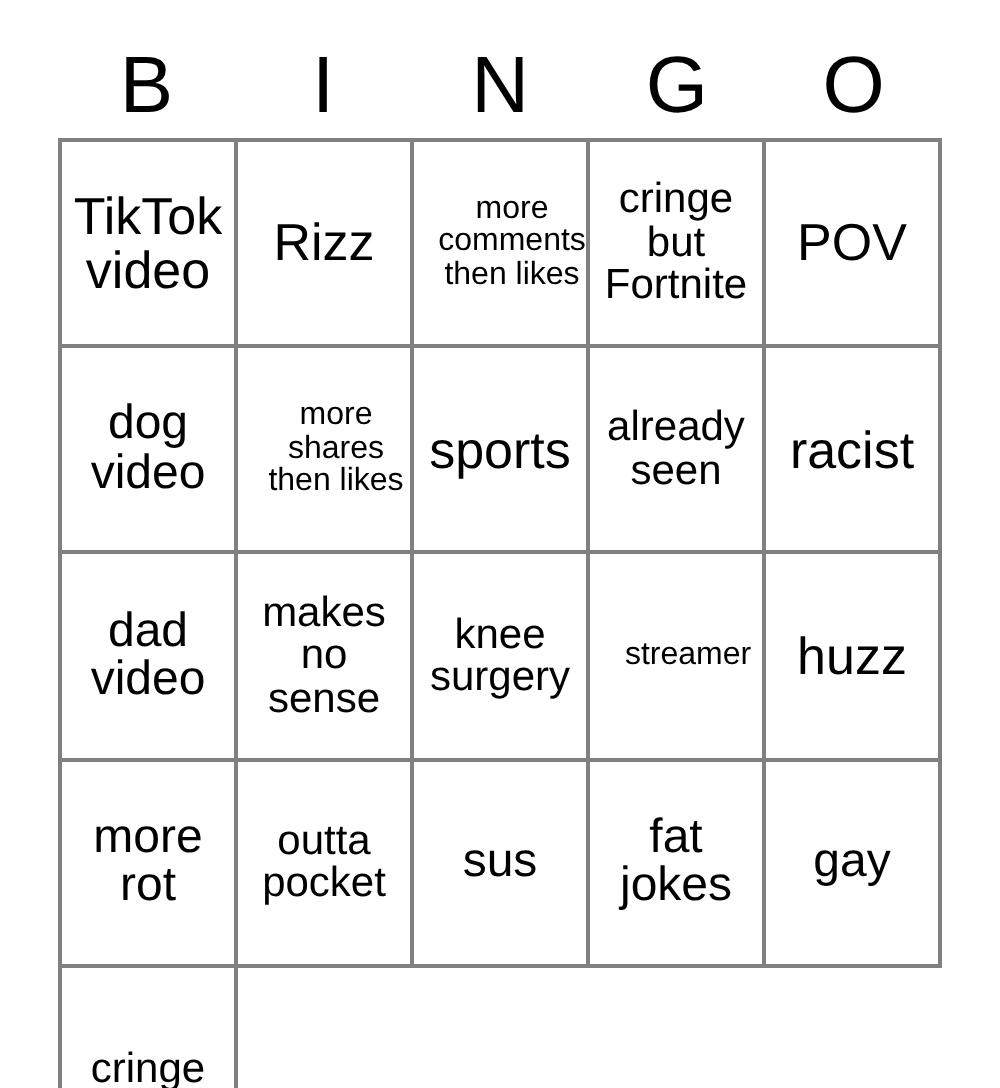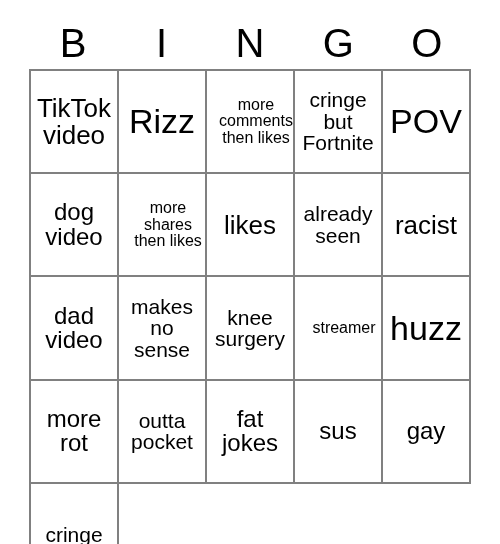--- a/index.html
+++ b/index.html
@@ -72,21 +72,21 @@
   .cell-text {
     display: block;
     width: 100%;
     line-height: 1.02;
     color: #000;
     white-space: pre-line;
     word-break: normal;
   }
 
   
-  .fs-xl   { font-size: 34px; }
+  .fs-xl   { font-size: 26px; }
   .fs-lg   { font-size: 24px; }
   .fs-md   { font-size: 26px; }
   .fs-sm   { font-size: 21px; }
   .fs-xs   { font-size: 16px; margin-left: 12px; }
   .fs-xxs  { font-size: 15px; }
 </style>
 </head>
 <body>
 
 <div class="bingo-card">
@@ -125,21 +125,21 @@
     <div class="cell">
         <span class="cell-text fs-lg">dog
 video</span>
       </div>
     <div class="cell">
         <span class="cell-text fs-xs">more
 shares
 then likes</span>
       </div>
     <div class="cell">
-        <span class="cell-text fs-md">likes</span>
+        <span class="cell-text fs-md">sports</span>
       </div>
     <div class="cell">
         <span class="cell-text fs-sm">already
 seen</span>
       </div>
 
     <div class="cell">
         <span class="cell-text fs-md">racist</span>
       </div>
     <div class="cell">
@@ -165,25 +165,25 @@
     <div class="cell">
         <span class="cell-text fs-lg">more
 rot</span>
       </div>
 
     <div class="cell">
         <span class="cell-text fs-sm">outta
 pocket</span>
       </div>
     <div class="cell">
+        <span class="cell-text fs-lg">sus</span>
+      </div>
+    <div class="cell">
         <span class="cell-text fs-lg">fat
 jokes</span>
-      </div>
-    <div class="cell">
-        <span class="cell-text fs-lg">sus</span>
       </div>
     <div class="cell">
         <span class="cell-text fs-lg">gay</span>
       </div>
     <div class="cell">
         <span class="cell-text fs-sm">cringe</span>
       </div>
 
   </div>
 </div>

